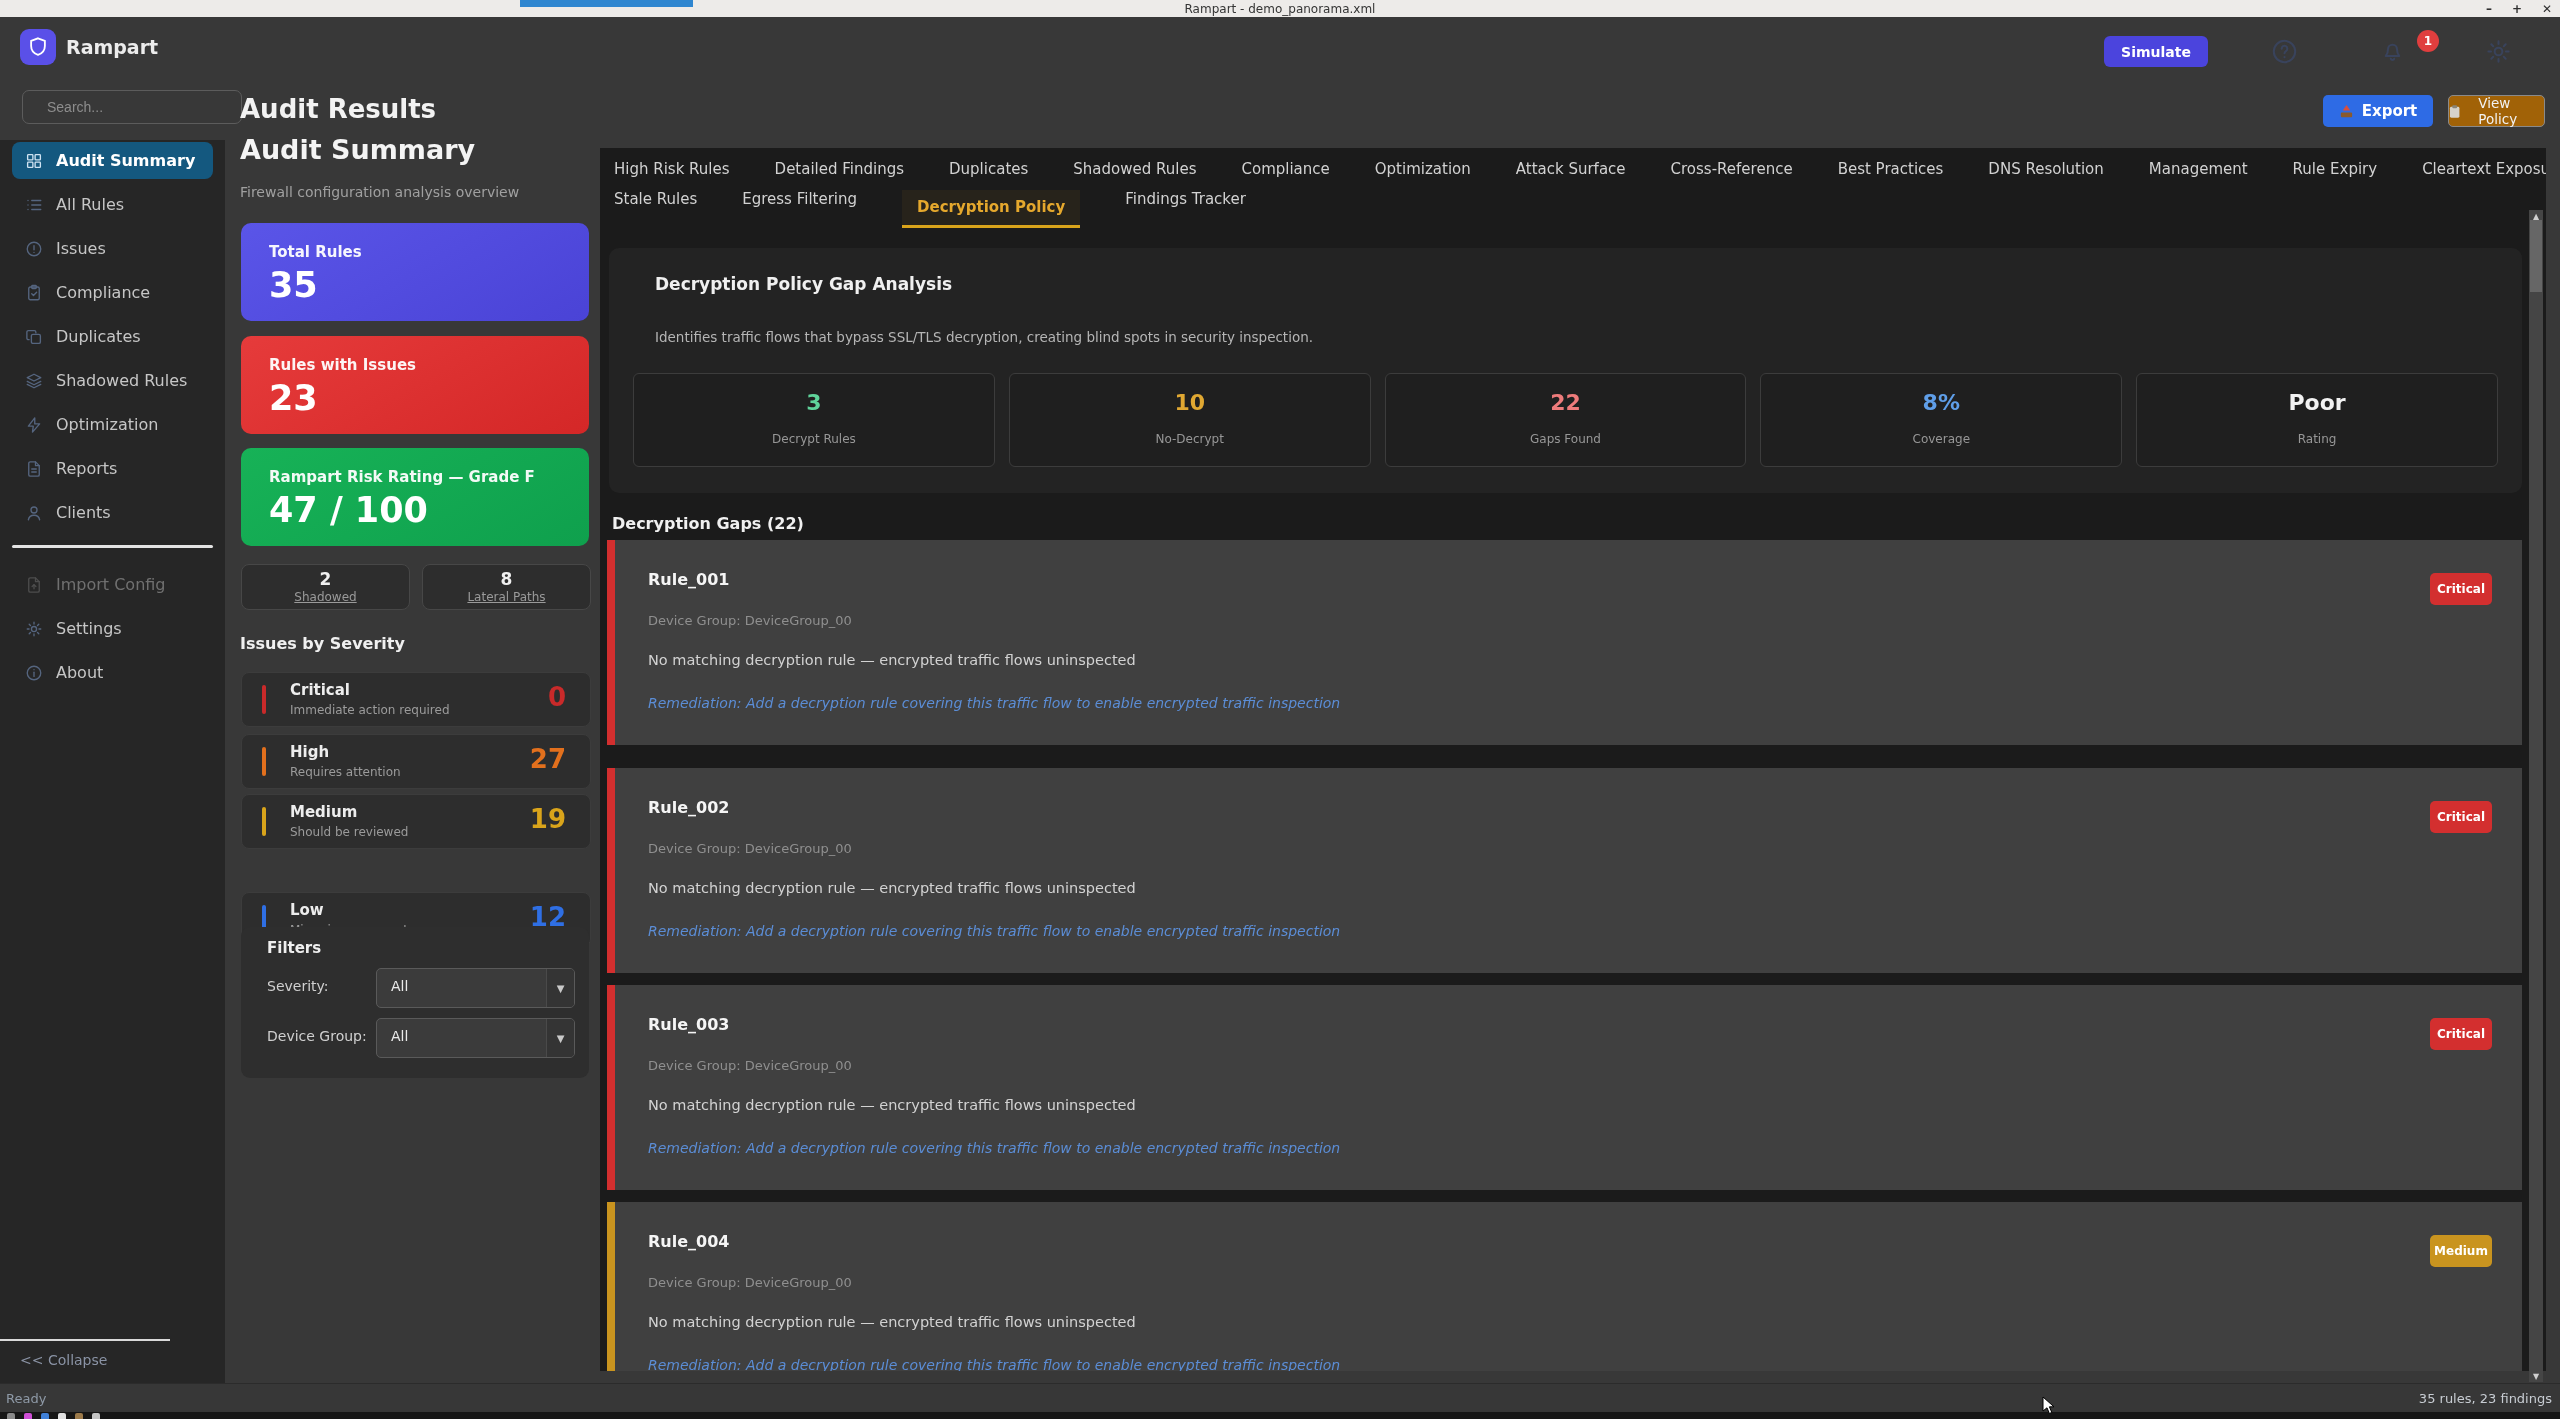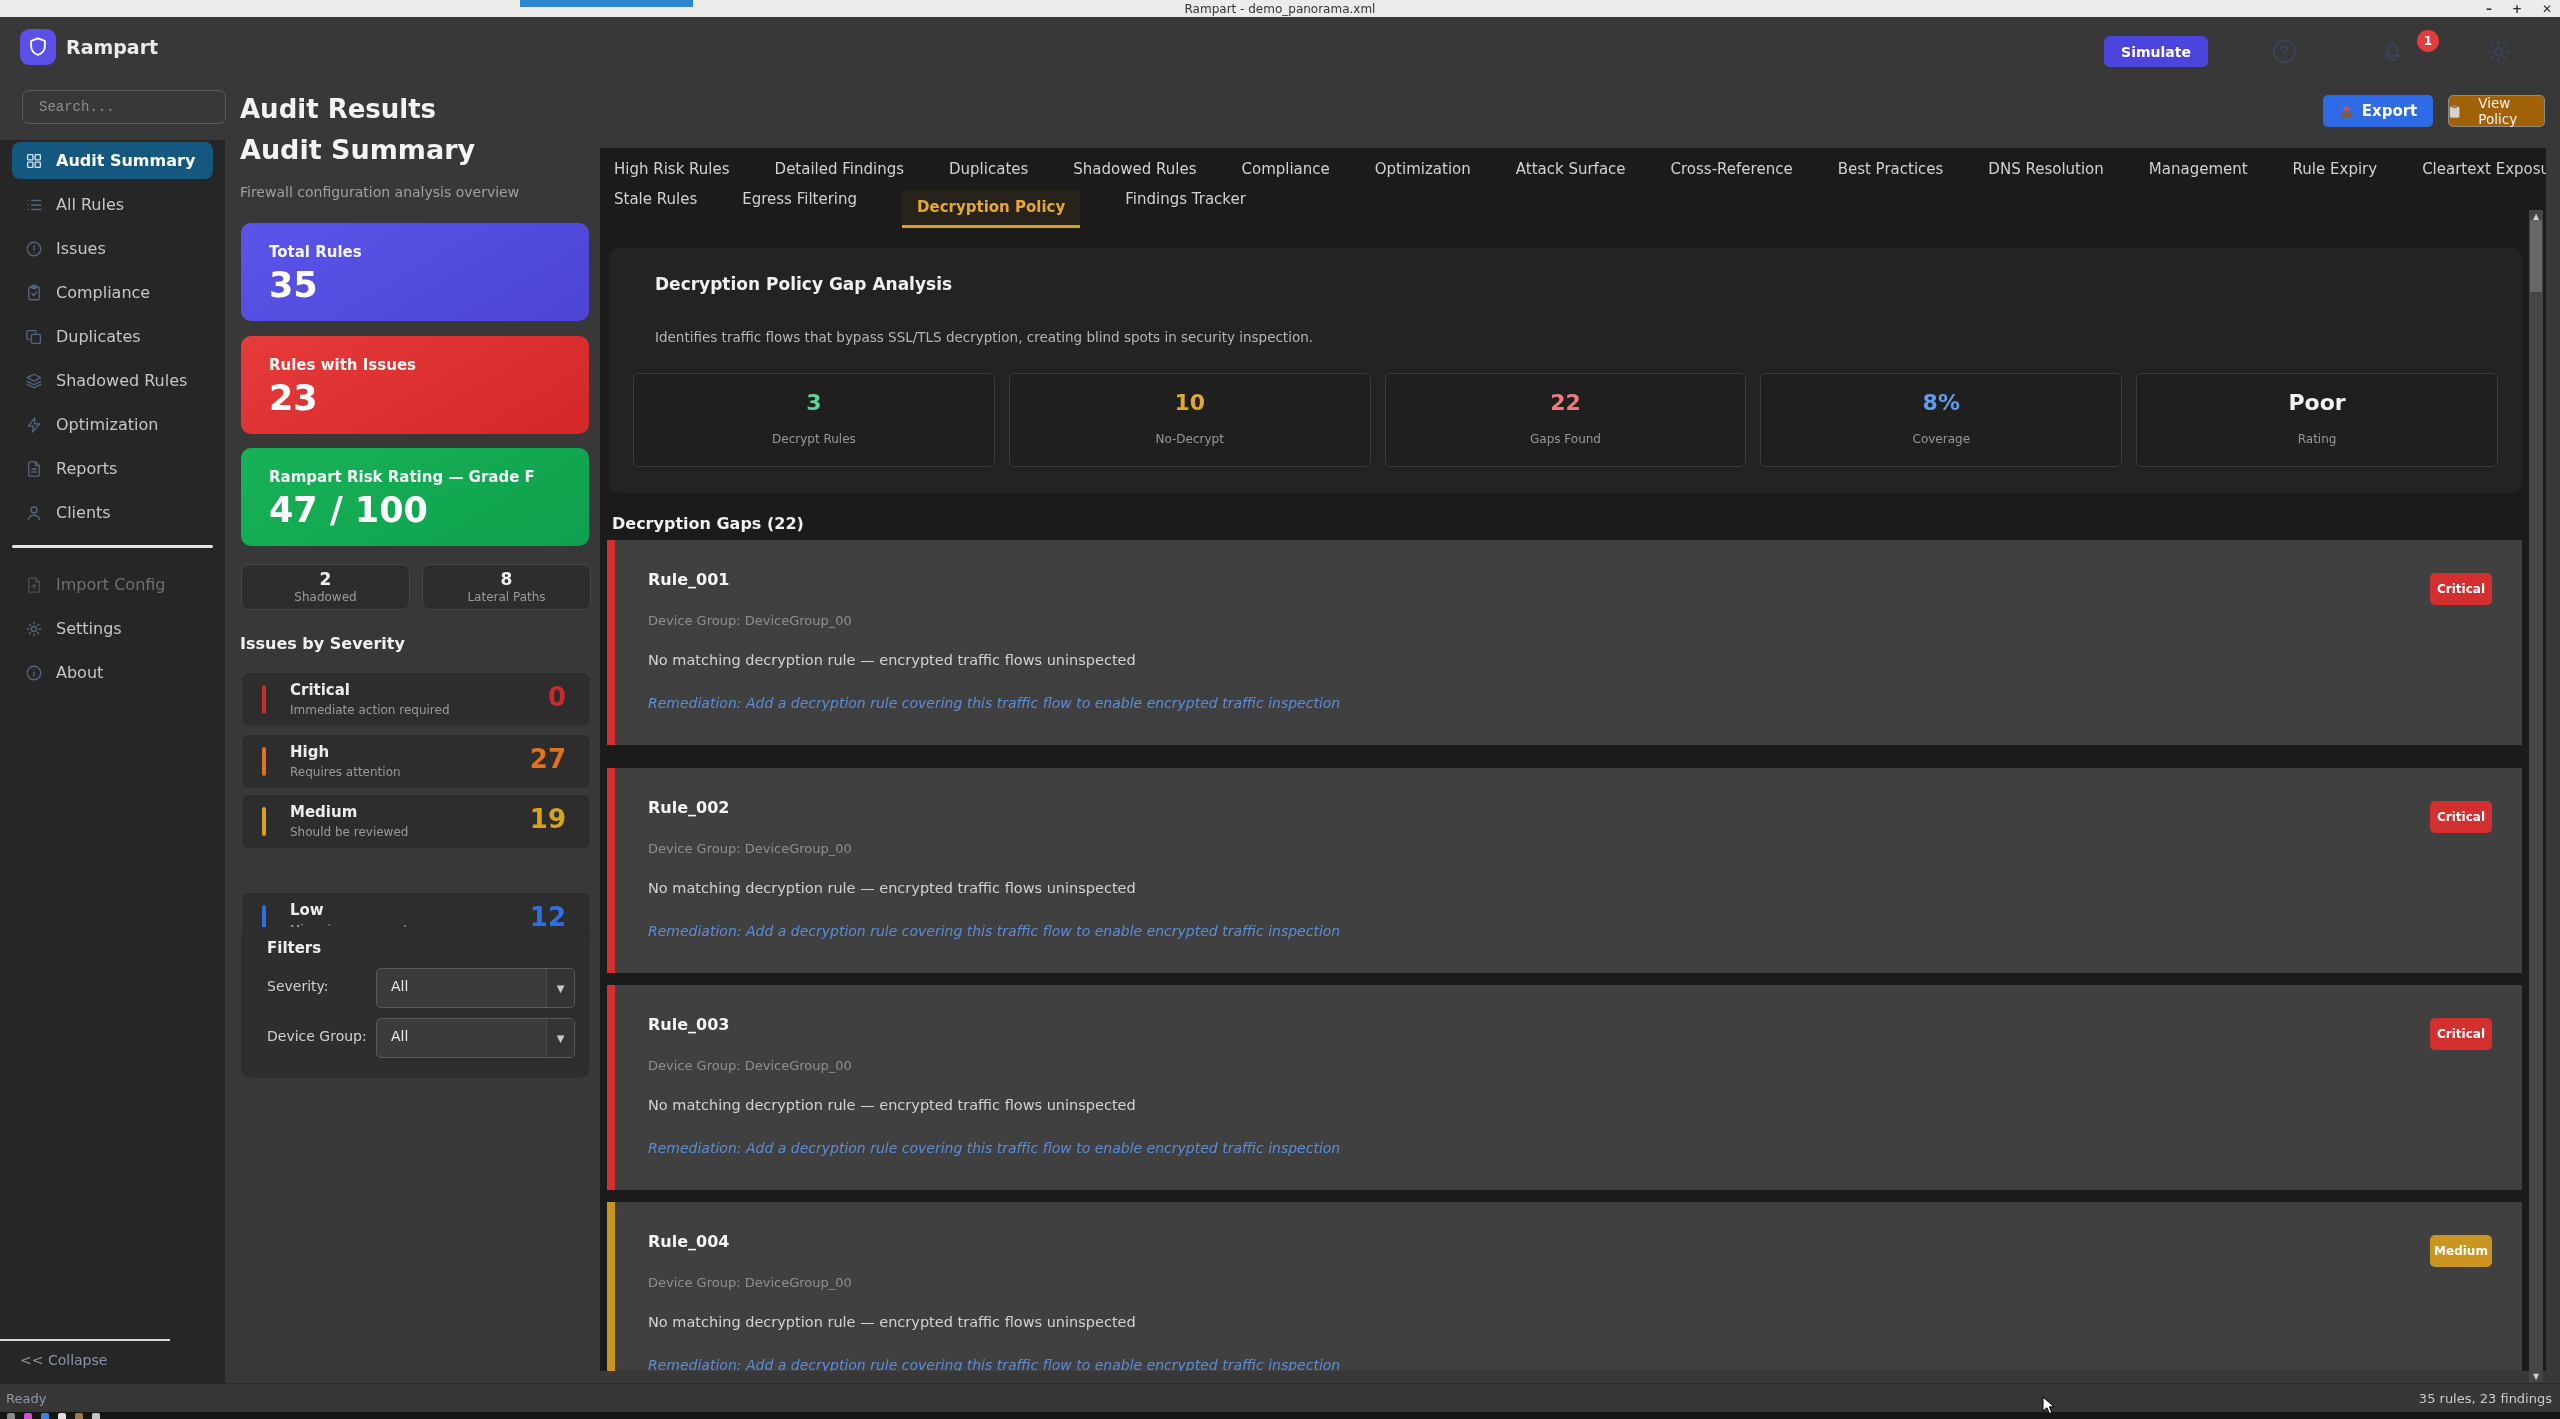--- a/index.html
+++ b/index.html
@@ -18,22 +18,22 @@
   .logo svg{width:22px;height:22px;stroke:#fff;fill:none;stroke-width:2;}
   .brand{position:absolute;left:66px;top:19px;font-size:19px;font-weight:bold;color:#ececec;}
   .simulate-btn{position:absolute;left:2104px;top:19px;width:104px;height:31px;background:#4b44dd;
     border-radius:6px;color:#fff;font-size:14px;font-weight:bold;display:flex;align-items:center;justify-content:center;cursor:pointer;}
   .hicon{position:absolute;top:21px;width:27px;height:27px;color:#39435c;}
   .hicon svg{width:100%;height:100%;stroke:currentColor;fill:none;stroke-width:1.8;stroke-linecap:round;stroke-linejoin:round;}
   .notif-badge{position:absolute;left:2417px;top:13px;min-width:22px;height:22px;border-radius:11px;background:#e03e3e;
     color:#fff;font-size:12px;font-weight:bold;display:flex;align-items:center;justify-content:center;}
   
   .search-input{position:absolute;left:22px;top:90px;width:170px;height:32px;background:transparent;
-    border:1px solid #5c5c5c;border-radius:7px;color:#cfcfcf;font-size:14px;padding:0 16px;outline:none;
-    font-family:Liberation Mono, monospace;}
+    border:1px solid #5c5c5c;border-radius:7px;color:#cfcfcf;font-size:14px;padding:0 24px;outline:none;
+    font-family:Liberation Sans, sans-serif;}
   .search-input::placeholder{color:#8d8d8d;}
   .sidebar{position:absolute;left:0;top:140px;width:225px;height:1243px;background:#262626;}
   .nav{padding-top:2px;}
   .nav-item{display:flex;align-items:center;gap:13px;margin:0 12px 7px 12px;height:37px;border-radius:8px;
     padding:0 13px;color:#c6c6c6;font-size:16px;cursor:pointer;}
   .nav-item .icon{width:18px;height:18px;color:#55657f;flex:none;}
   .nav-item .icon svg{width:100%;height:100%;stroke:currentColor;fill:none;stroke-width:1.8;stroke-linecap:round;stroke-linejoin:round;}
   .nav-item.active{background:#14587f;color:#ffffff;font-weight:bold;}
   .nav-item.active .icon{color:#cfe3f2;}
   .nav-item.disabled{color:#707070;}
@@ -43,21 +43,21 @@
   .side-bottom-line{position:absolute;left:0;top:1339px;width:170px;height:2px;background:#d9d9d9;}
   
   .page-title{position:absolute;left:240px;top:94px;font-size:26px;font-weight:bold;color:#f2f2f2;}
   .summary-heading{position:absolute;left:240px;top:134px;font-size:27px;font-weight:bold;color:#f4f4f4;}
   .summary-sub{position:absolute;left:240px;top:184px;font-size:14px;color:#a0a0a0;}
   .bigcard{position:absolute;left:241px;width:348px;height:98px;border-radius:10px;color:#fff;}
   .bigcard .bc-label{position:absolute;left:28px;top:20px;font-size:15px;font-weight:bold;opacity:.95;}
   .bigcard .bc-value{position:absolute;left:28px;top:42px;font-size:35px;font-weight:bold;}
   .minicard{position:absolute;width:167px;height:44px;background:#2d2d2d;border:1px solid #474747;border-radius:8px;}
   .minicard .mc-value{position:absolute;left:0;right:0;top:4px;text-align:center;font-size:17px;font-weight:bold;color:#f0f0f0;}
-  .minicard .mc-label{position:absolute;left:0;right:0;top:25px;text-align:center;font-size:12px;color:#9a9a9a;}
+  .minicard .mc-label{position:absolute;left:0;right:0;top:25px;text-align:center;font-size:12px;color:#9a9a9a;text-decoration:underline;}
   .severity-heading{position:absolute;left:240px;top:634px;font-size:16px;font-weight:bold;color:#f0f0f0;}
   .sev-row{position:absolute;left:241px;width:348px;height:53px;background:#2d2d2d;border:1px solid #3c3c3c;border-radius:8px;}
   .sev-bar{position:absolute;left:20px;top:12px;width:4px;height:29px;border-radius:2px;}
   .sev-title{position:absolute;left:48px;top:8px;font-size:15px;font-weight:bold;color:#ededed;}
   .sev-desc{position:absolute;left:48px;top:30px;font-size:12px;color:#9b9b9b;}
   .sev-count{position:absolute;right:24px;top:9px;font-size:26px;font-weight:bold;}
   .filters-panel{position:absolute;left:241px;top:927px;width:348px;height:151px;background:#2e2e2e;border-radius:9px;}
   .filters-heading{position:absolute;left:26px;top:12px;font-size:15px;font-weight:bold;color:#efefef;}
   .filter-label{position:absolute;left:26px;font-size:14px;color:#d0d0d0;}
   .fselect{position:absolute;left:135px;width:197px;height:38px;background:#3b3b3b;border:1px solid #5a5a5a;

